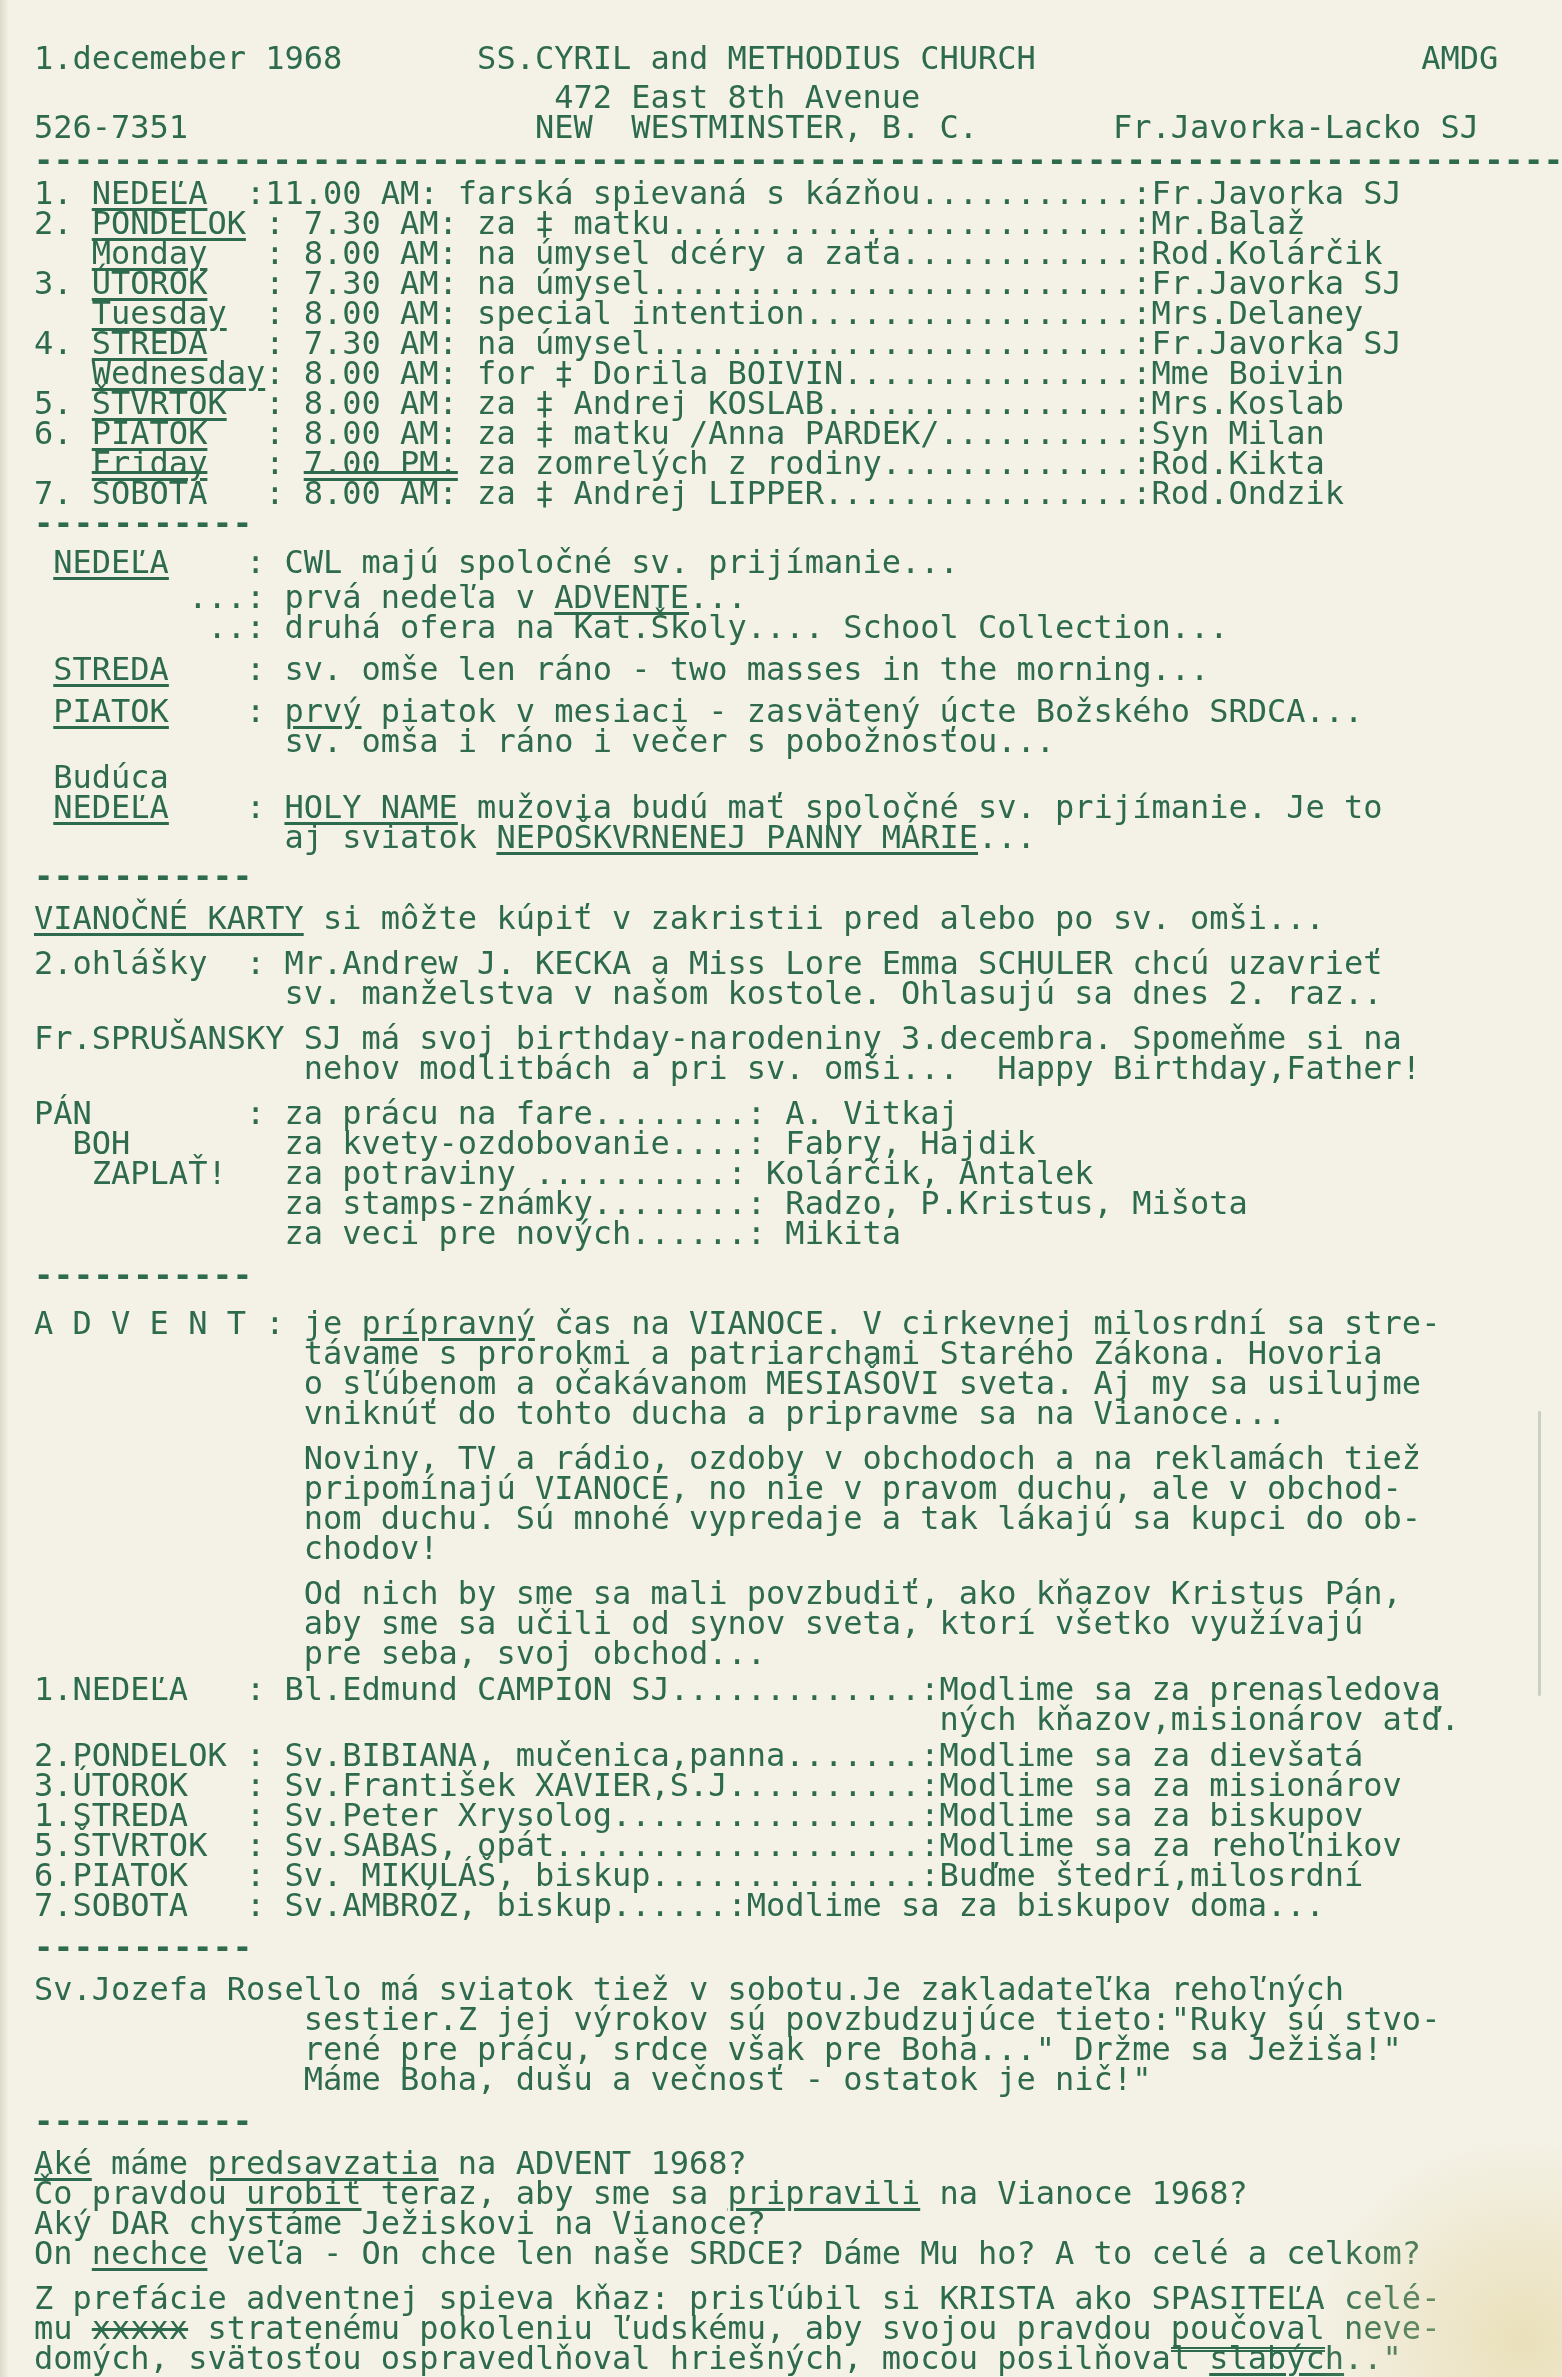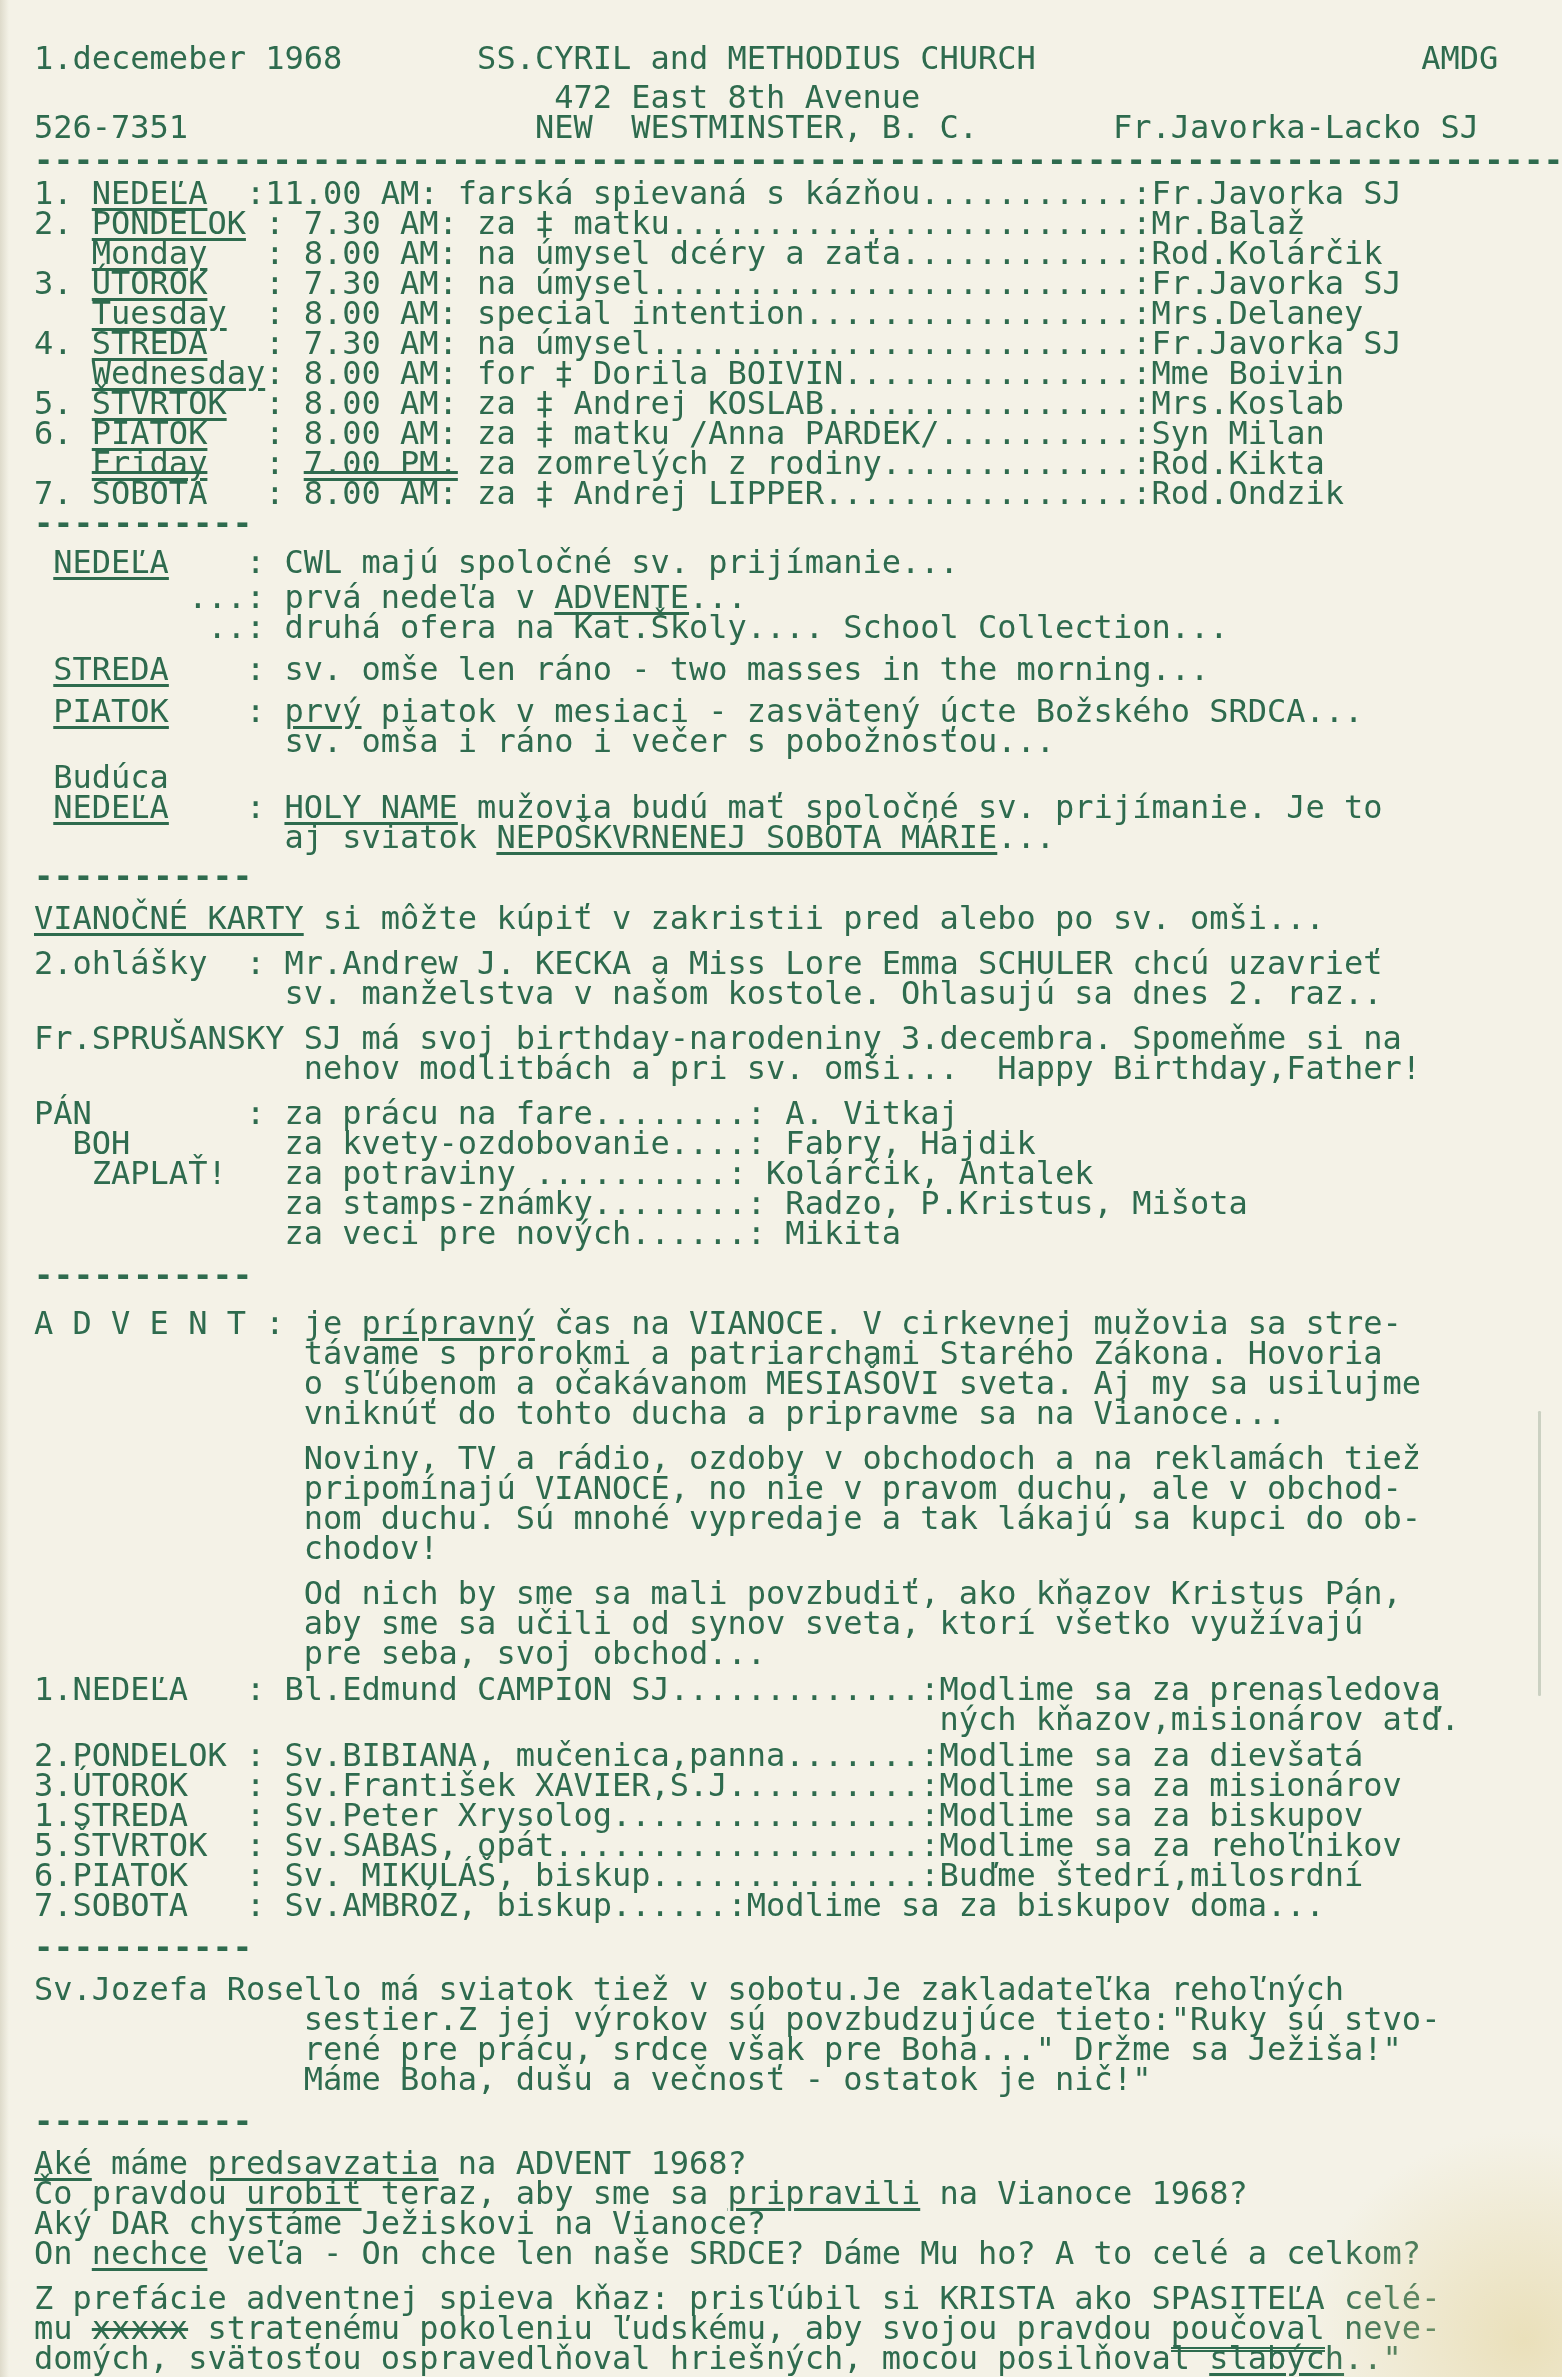--- a/index.html
+++ b/index.html
@@ -57,34 +57,34 @@
     <div class="line"><span>7. </span><span class="o">SOBOTA</span><span>   : </span><span class="o">8.00 AM:</span><span> za ‡ Andrej LIPPER................:Rod.Ondzik</span></div>
     <div class="line sep"><span>-----------</span></div>
     <div class="line" style="margin-top: 9px;"><span> </span><span class="u">NEDEĽA</span><span>    : CWL majú spoločné sv. prijímanie...</span></div>
     <div class="line" style="margin-top: 4.5px;"><span>        ...: prvá nedeľa v </span><span class="u">ADVENTE</span><span>...</span></div>
     <div class="line"><span>         ..: druhá ofera na Kat.Školy.... School Collection...</span></div>
     <div class="line" style="margin-top: 12px;"><span> </span><span class="u">STREDA</span><span>    : sv. omše len ráno - two masses in the morning...</span></div>
     <div class="line" style="margin-top: 12px;"><span> </span><span class="u">PIATOK</span><span>    : </span><span class="u">prvý</span><span> piatok v mesiaci - zasvätený úcte Božského SRDCA...</span></div>
     <div class="line"><span>             sv. omša i ráno i večer s pobožnosťou...</span></div>
     <div class="line" style="margin-top: 6px;"><span> Budúca</span></div>
     <div class="line"><span> </span><span class="u">NEDEĽA</span><span>    : </span><span class="u">HOLY NAME</span><span> mužovia budú mať spoločné sv. prijímanie. Je to</span></div>
-    <div class="line"><span>             aj sviatok </span><span class="u">NEPOŠKVRNENEJ SOBOTA MÁRIE</span><span>...</span></div>
+    <div class="line"><span>             aj sviatok </span><span class="u">NEPOŠKVRNENEJ PANNY MÁRIE</span><span>...</span></div>
     <div class="line sep" style="margin-top: 9px;"><span>-----------</span></div>
     <div class="line" style="margin-top: 12px;"><span class="u">VIANOČNÉ KARTY</span><span> si môžte kúpiť v zakristii pred alebo po sv. omši...</span></div>
     <div class="line" style="margin-top: 15px;"><span>2.ohlášky  : Mr.Andrew J. KECKA a Miss Lore Emma SCHULER chcú uzavrieť</span></div>
     <div class="line"><span>             sv. manželstva v našom kostole. Ohlasujú sa dnes 2. raz..</span></div>
     <div class="line" style="margin-top: 15px;"><span>Fr.SPRUŠANSKY SJ má svoj birthday-narodeniny 3.decembra. Spomeňme si na</span></div>
     <div class="line"><span>              nehov modlitbách a pri sv. omši...  Happy Birthday,Father!</span></div>
     <div class="line" style="margin-top: 15px;"><span>PÁN        : za prácu na fare........: A. Vitkaj</span></div>
     <div class="line"><span>  BOH        za kvety-ozdobovanie....: Fabry, Hajdik</span></div>
     <div class="line"><span>   ZAPLAŤ!   za potraviny ..........: Kolárčik, Antalek</span></div>
     <div class="line"><span>             za stamps-známky........: Radzo, P.Kristus, Mišota</span></div>
     <div class="line"><span>             za veci pre nových......: Mikita</span></div>
     <div class="line sep" style="margin-top: 12px;"><span>-----------</span></div>
-    <div class="line" style="margin-top: 18px;"><span>A D V E N T : je </span><span class="u">prípravný</span><span> čas na VIANOCE. V cirkevnej mužovia sa stre-</span></div>
+    <div class="line" style="margin-top: 18px;"><span>A D V E N T : je </span><span class="u">prípravný</span><span> čas na VIANOCE. V cirkevnej milosrdní sa stre-</span></div>
     <div class="line"><span>              távame s prorokmi a patriarchami Starého Zákona. Hovoria</span></div>
     <div class="line"><span>              o sľúbenom a očakávanom MESIAŠOVI sveta. Aj my sa usilujme</span></div>
     <div class="line"><span>              vniknúť do tohto ducha a pripravme sa na Vianoce...</span></div>
     <div class="line" style="margin-top: 15px;"><span>              Noviny, TV a rádio, ozdoby v obchodoch a na reklamách tiež</span></div>
     <div class="line"><span>              pripomínajú VIANOCE, no nie v pravom duchu, ale v obchod-</span></div>
     <div class="line"><span>              nom duchu. Sú mnohé vypredaje a tak lákajú sa kupci do ob-</span></div>
     <div class="line"><span>              chodov!</span></div>
     <div class="line" style="margin-top: 15px;"><span>              Od nich by sme sa mali povzbudiť, ako kňazov Kristus Pán,</span></div>
     <div class="line"><span>              aby sme sa učili od synov sveta, ktorí všetko využívajú</span></div>
     <div class="line"><span>              pre seba, svoj obchod...</span></div>

